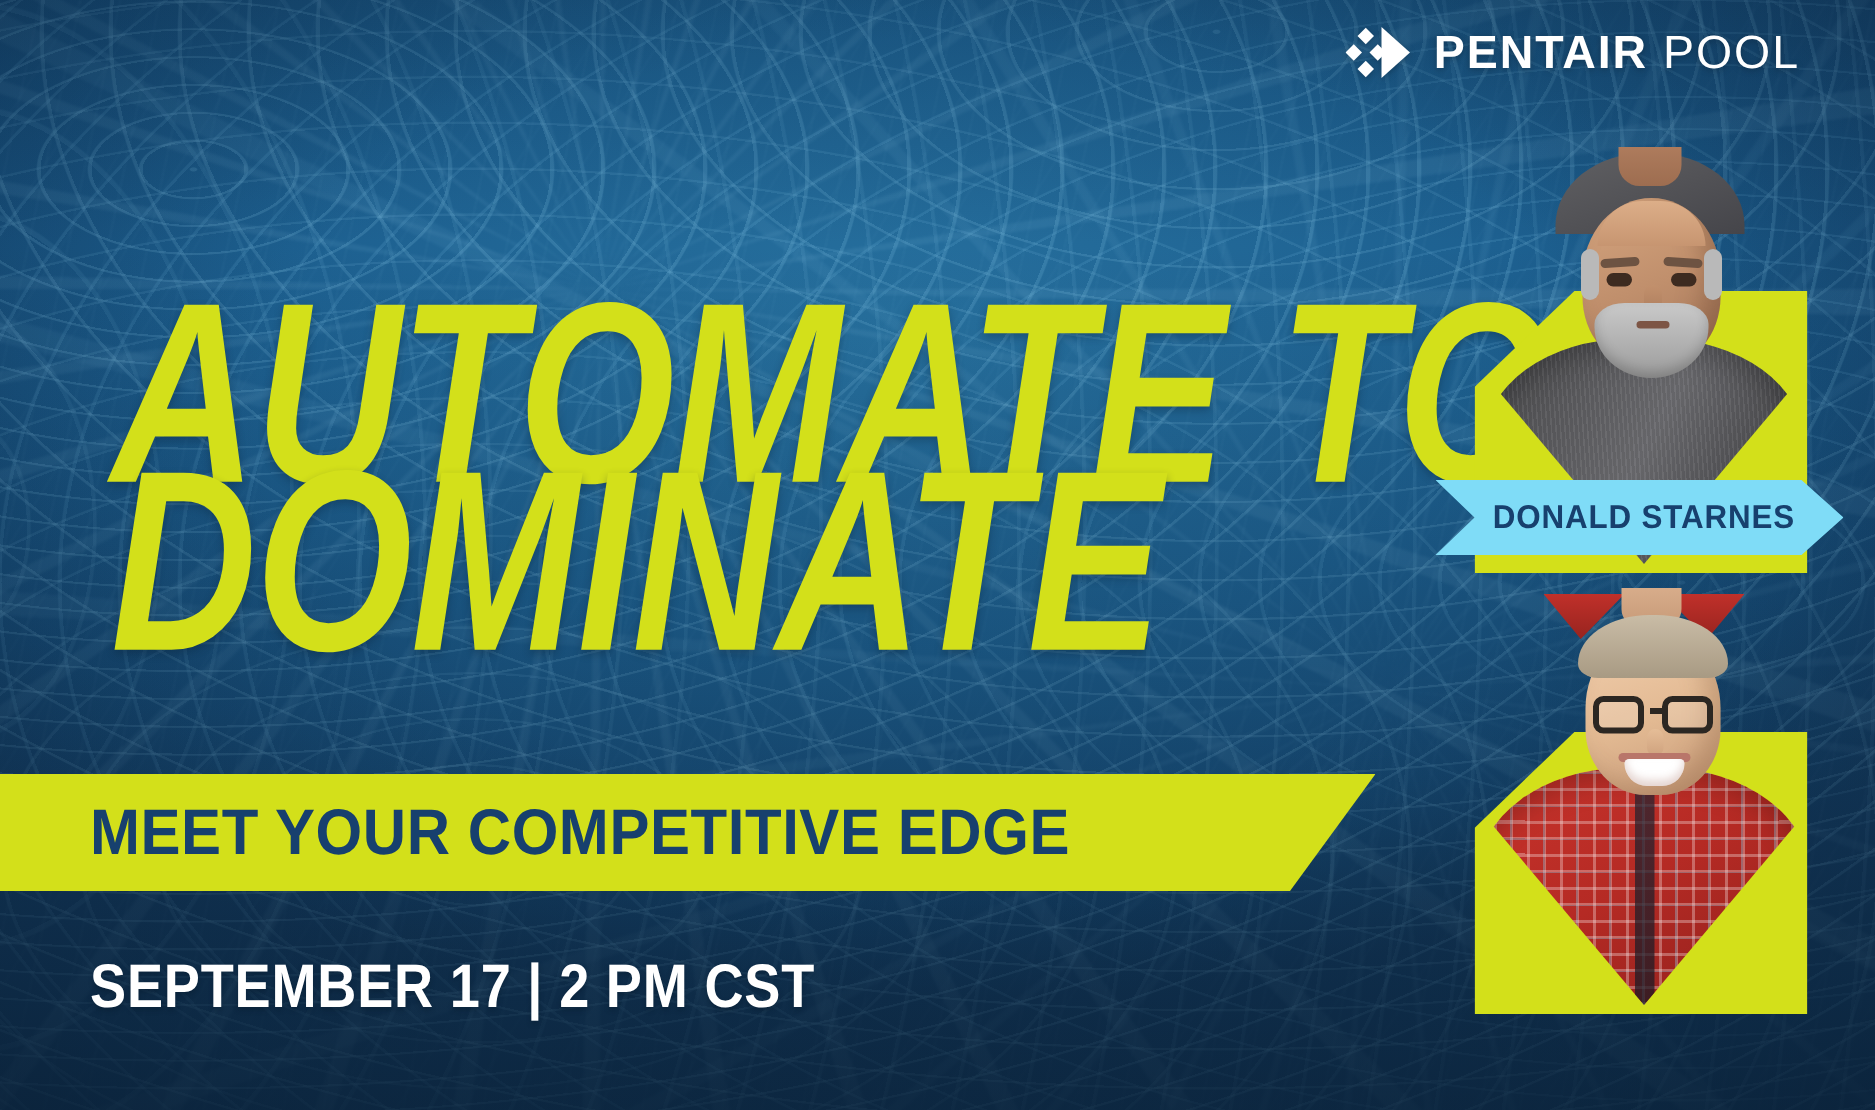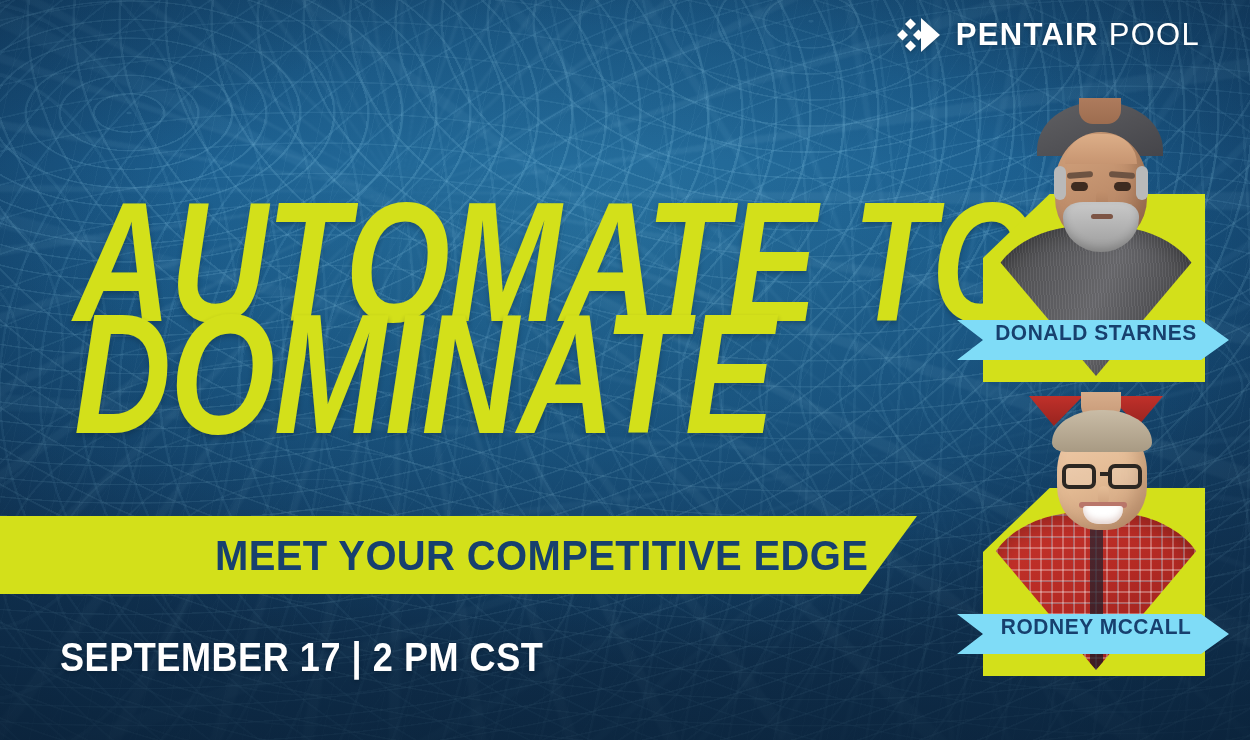--- a/index.html
+++ b/index.html
@@ -102,21 +102,21 @@
     text-shadow:0 2px 5px rgba(8,28,48,.30);
   }
   .headline .l2{ margin-top:-7px; }
 
   
   .sub-banner{
     position:absolute; left:0; top:516px;
     width:917px; height:78px;
     background:var(--lime,#d3e01a);
     clip-path:polygon(0 0, 917px 0, 860px 78px, 0 78px);
-    display:flex; align-items:center;justify-content:flex-end;
+    display:flex; align-items:center;
   }
   .sub-banner span{
     margin-left:60px;
     font-size:43px; font-weight:700;
     letter-spacing:.4px;
     color:#17406e;
     transform:scaleX(.93);
     transform-origin:left center;
     white-space:nowrap;
   }
@@ -269,24 +269,24 @@
     box-shadow:inset 0 -4px 6px rgba(190,150,140,.4);
   }
   .r-lip{
     position:absolute; left:22px; top:82px; width:48px; height:6px;
     background:#b9766a; border-radius:5px;
   }
 
   
   .nameplate{
     position:absolute; left:-18px; top:222px;
-    width:272px; height:40px;
+    width:272px; height:50px;
     background:var(--sky,#7fdcf7);
     clip-path:polygon(0 0, 244px 0, 272px 50%, 244px 100%, 0 100%, 26px 50%);
-    display:flex; justify-content:center;
+    display:flex; align-items:center; justify-content:center;
     filter:drop-shadow(0 2px 4px rgba(8,30,52,.35));
   }
   .nameplate span{
     font-size:22px; font-weight:700; letter-spacing:.6px;
     color:#17406e; transform:scaleX(.95); white-space:nowrap;
     padding-left:6px;
   }
 </style>
 </head>
 <body>
@@ -367,18 +367,15 @@
           <div class="r-hair"></div>
           <div class="r-glass l"></div>
           <div class="r-glass r"></div>
           <div class="r-bridge"></div>
           <div class="r-nose"></div>
           <div class="r-lip"></div>
           <div class="r-smile"></div>
         </div>
       </div>
     </div>
-    <div class="nameplate">
-      <span>RODNEY MCCALL</span>
-    </div>
   </div>
 
 </div>
 
 </body></html>

